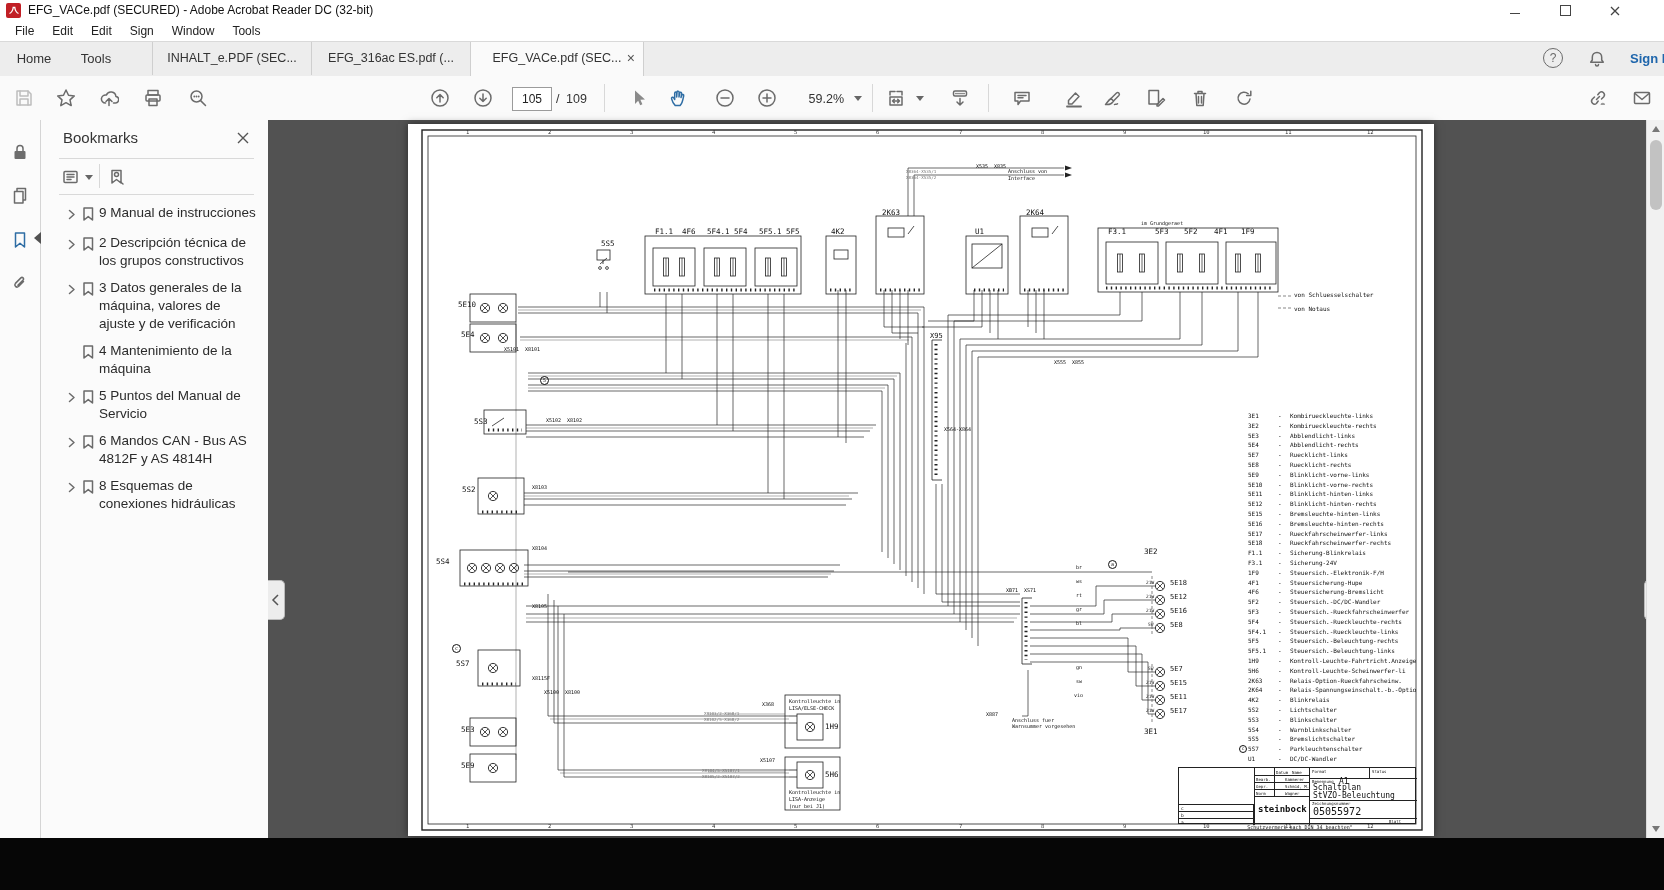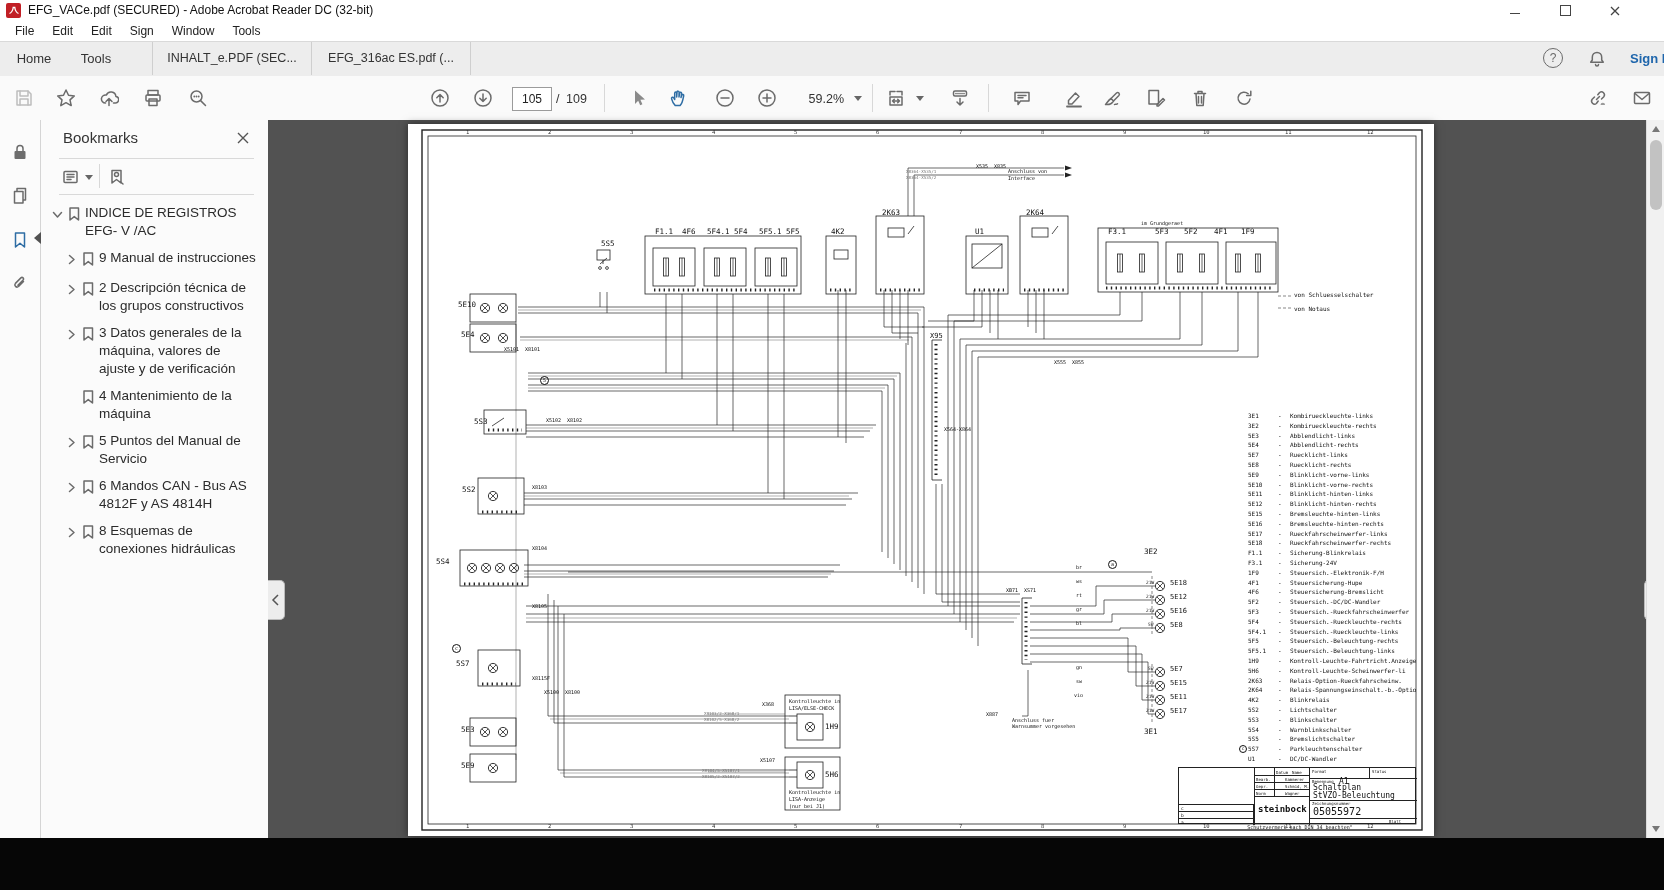--- a/index.html
+++ b/index.html
@@ -135,20 +135,24 @@
     <span class="navtab" id="tab-tools">Tools</span>
     <div id="doctabs">
 
     <div class="tab">
         <span class="tab-label">INHALT_e.PDF (SEC...</span>
         
       </div>
         <div class="tab">
         <span class="tab-label">EFG_316ac ES.pdf (...</span>
         
+      </div>
+        <div class="tab active">
+        <span class="tab-label">EFG_VACe.pdf (SEC...</span>
+        <span class="tab-close">×</span>
       </div>
       </div>
     <div id="tabbar-right">
       <span class="tb-ic" style="position:absolute;left:-121px;top:6px;width:20px;height:20px;border:1.5px solid #6b6b6b;border-radius:50%;text-align:center;line-height:19px;font-size:12px;color:#6b6b6b;box-sizing:border-box;">?</span>
       <span class="tb-ic" style="position:absolute;left:-77px;">
         <svg width="20" height="20" class="ic">
             <path d="M10,3.5c2.8,0 4.7,2 4.7,4.7V11l1.6,2.2H3.7L5.3,11V8.2C5.3,5.5 7.2,3.5 10,3.5z"></path>
             <path d="M8.5,15.5a1.5,1.5 0 0,0 3,0"></path>
           </svg>
       </span>
@@ -294,29 +298,20 @@
         <span class="vsep" style="left:58px;top:4px;height:24px;"></span>
         <span style="position:absolute;left:66px;top:7px;"><svg width="20" height="20" class="ic">
               <path d="M5,3.5h9v12.5l-4.5-3.5L5,16z"></path>
               <circle cx="9.5" cy="7.5" r="2"></circle>
               <path d="M13,14.5l3,2.5"></path>
             </svg></span>
       </div>
       <div class="hline" style="top:74px;"></div>
 
       <div id="bm-tree">
-        <div class="bm-row bm-root">
-          <span class="chev"><svg width="13" height="13" class="ic" stroke-width="1.4">
-                <path d="M2.5,4.5l4,4.5 4-4.5"></path>
-              </svg></span>
-          <span class="bmic"><svg width="14" height="15" class="ic" stroke-width="1.3">
-                <path d="M3,2h8.5v12l-4.25-3.4L3,14z"></path>
-              </svg></span>
-          <span class="bm-label">INDICE DE REGISTROS EFG- V /AC</span>
-        </div>
         <div>
 
         <div class="bm-row bm-child">
             <span class="chev"><svg width="13" height="13" class="ic" stroke-width="1.4">
                   <path d="M4.5,2.5l4.5,4-4.5,4"></path>
                 </svg></span>
             <span class="bmic"><svg width="14" height="15" class="ic" stroke-width="1.3">
                   <path d="M3,2h8.5v12l-4.25-3.4L3,14z"></path>
                 </svg></span>
             <span class="bm-label">9 Manual de instrucciones</span>

